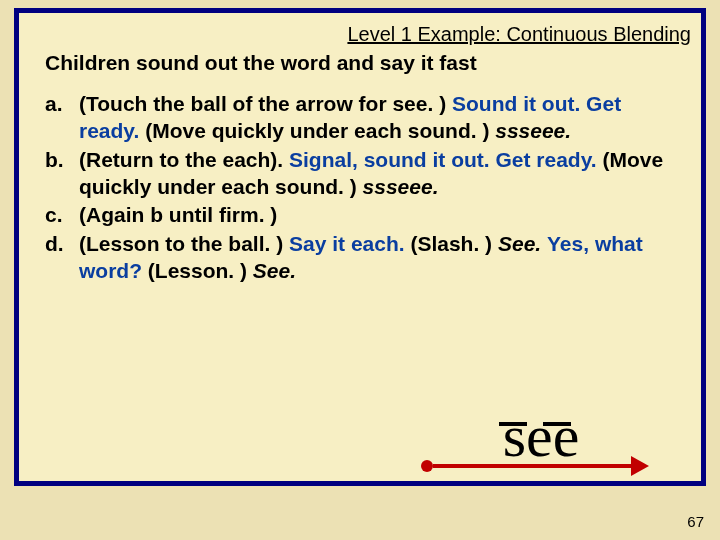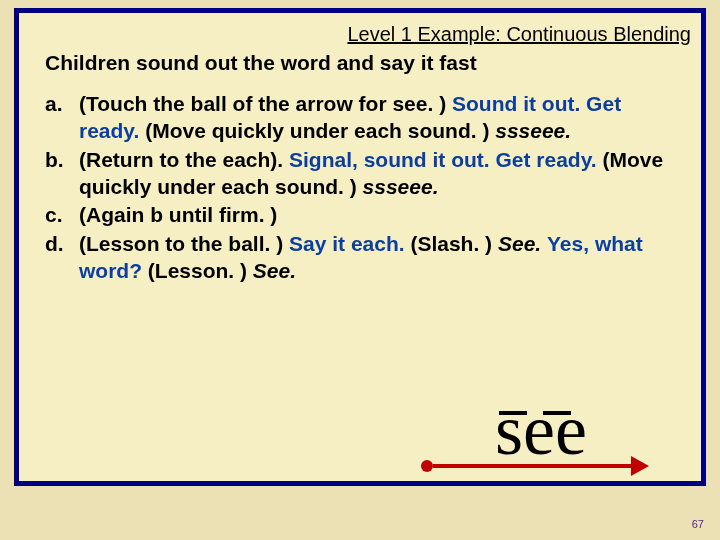--- a/index.html
+++ b/index.html
@@ -61,21 +61,21 @@
   .italic { font-style: italic; }
   .word-display {
     position: absolute;
     right: 50px;
     bottom: 6px;
     width: 220px;
     text-align: center;
   }
   .word-text {
     font-family: "Times New Roman", Times, serif;
-    font-size: 72px;
+    font-size: 60px;
     line-height: 0.9;
     position: relative;
     text-align: center;
   }
   .arrow-line {
     position: relative;
     height: 18px;
     margin-top: -6px;
   }
   .ball {
@@ -111,22 +111,22 @@
     height: 4px;
     background: #000;
     width: 28px;
   }
   .m1 { left: 68px; }
   .m2 { left: 112px; }
   .pagenum {
     position: absolute;
     right: 16px;
     bottom: 10px;
-    font-size: 11px;
-    color: #4c1d95;
+    font-size: 15px;
+    color: #000000;
     margin-left: 48px;
   }
 </style>
 </head>
 <body>
 
 <div class="slide-frame">
   <h1 class="title">Level 1 Example: Continuous Blending</h1>
 
   <div class="body">

